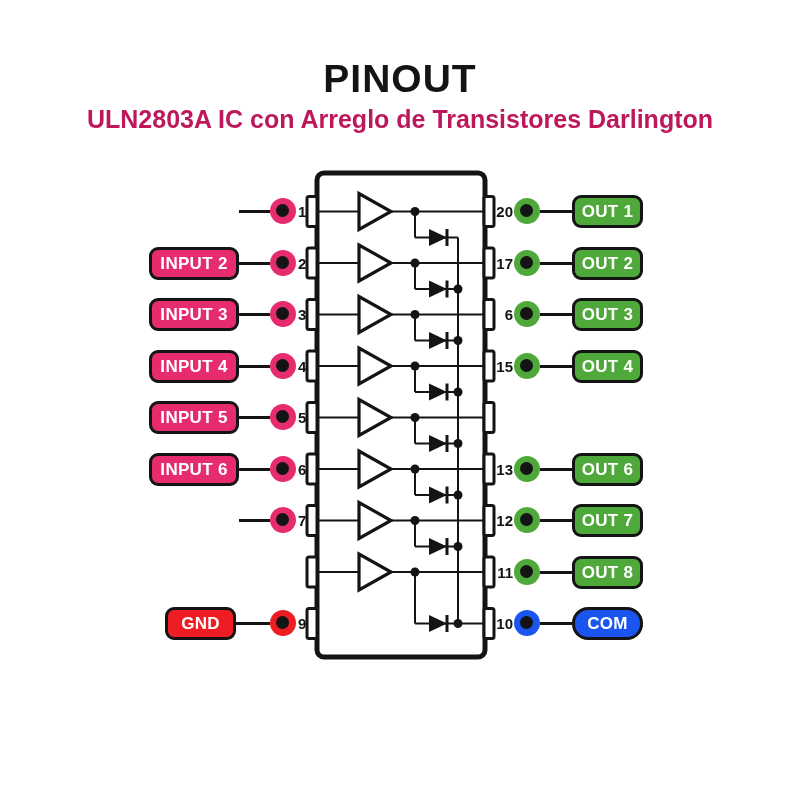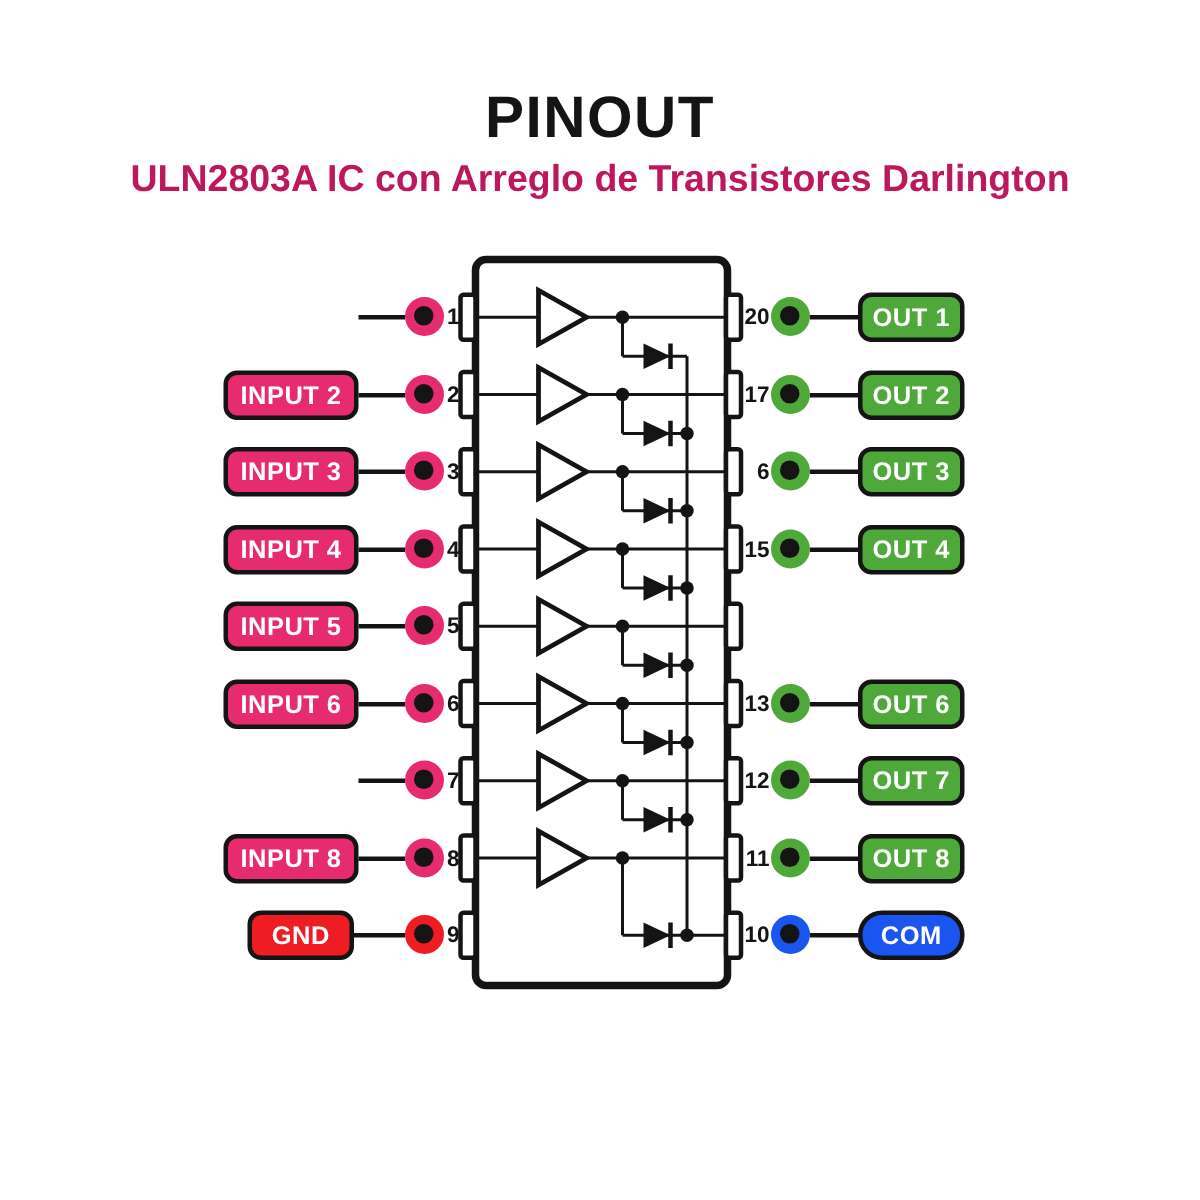--- a/index.html
+++ b/index.html
@@ -176,28 +176,20 @@
       </div>
     <div class="pnum n-l">6</div>
   </div>
   <div class="row" style="top:504px">
     <div class="wire w-in"></div>
     <div class="jack j-l j-pink">
         <span class="hole"></span>
       </div>
     <div class="pnum n-l">7</div>
   </div>
-  <div class="row" style="top:555.5px">
-    <div class="plabel pl-in">INPUT 8</div>
-    <div class="wire w-in"></div>
-    <div class="jack j-l j-pink">
-        <span class="hole"></span>
-      </div>
-    <div class="pnum n-l">8</div>
-  </div>
   <div class="row" style="top:607px">
     <div class="plabel pl-gnd">GND</div>
     <div class="wire w-gnd"></div>
     <div class="jack j-l j-red">
         <span class="hole"></span>
       </div>
     <div class="pnum n-l">9</div>
   </div>
 
   <div class="row" style="top:195px">

